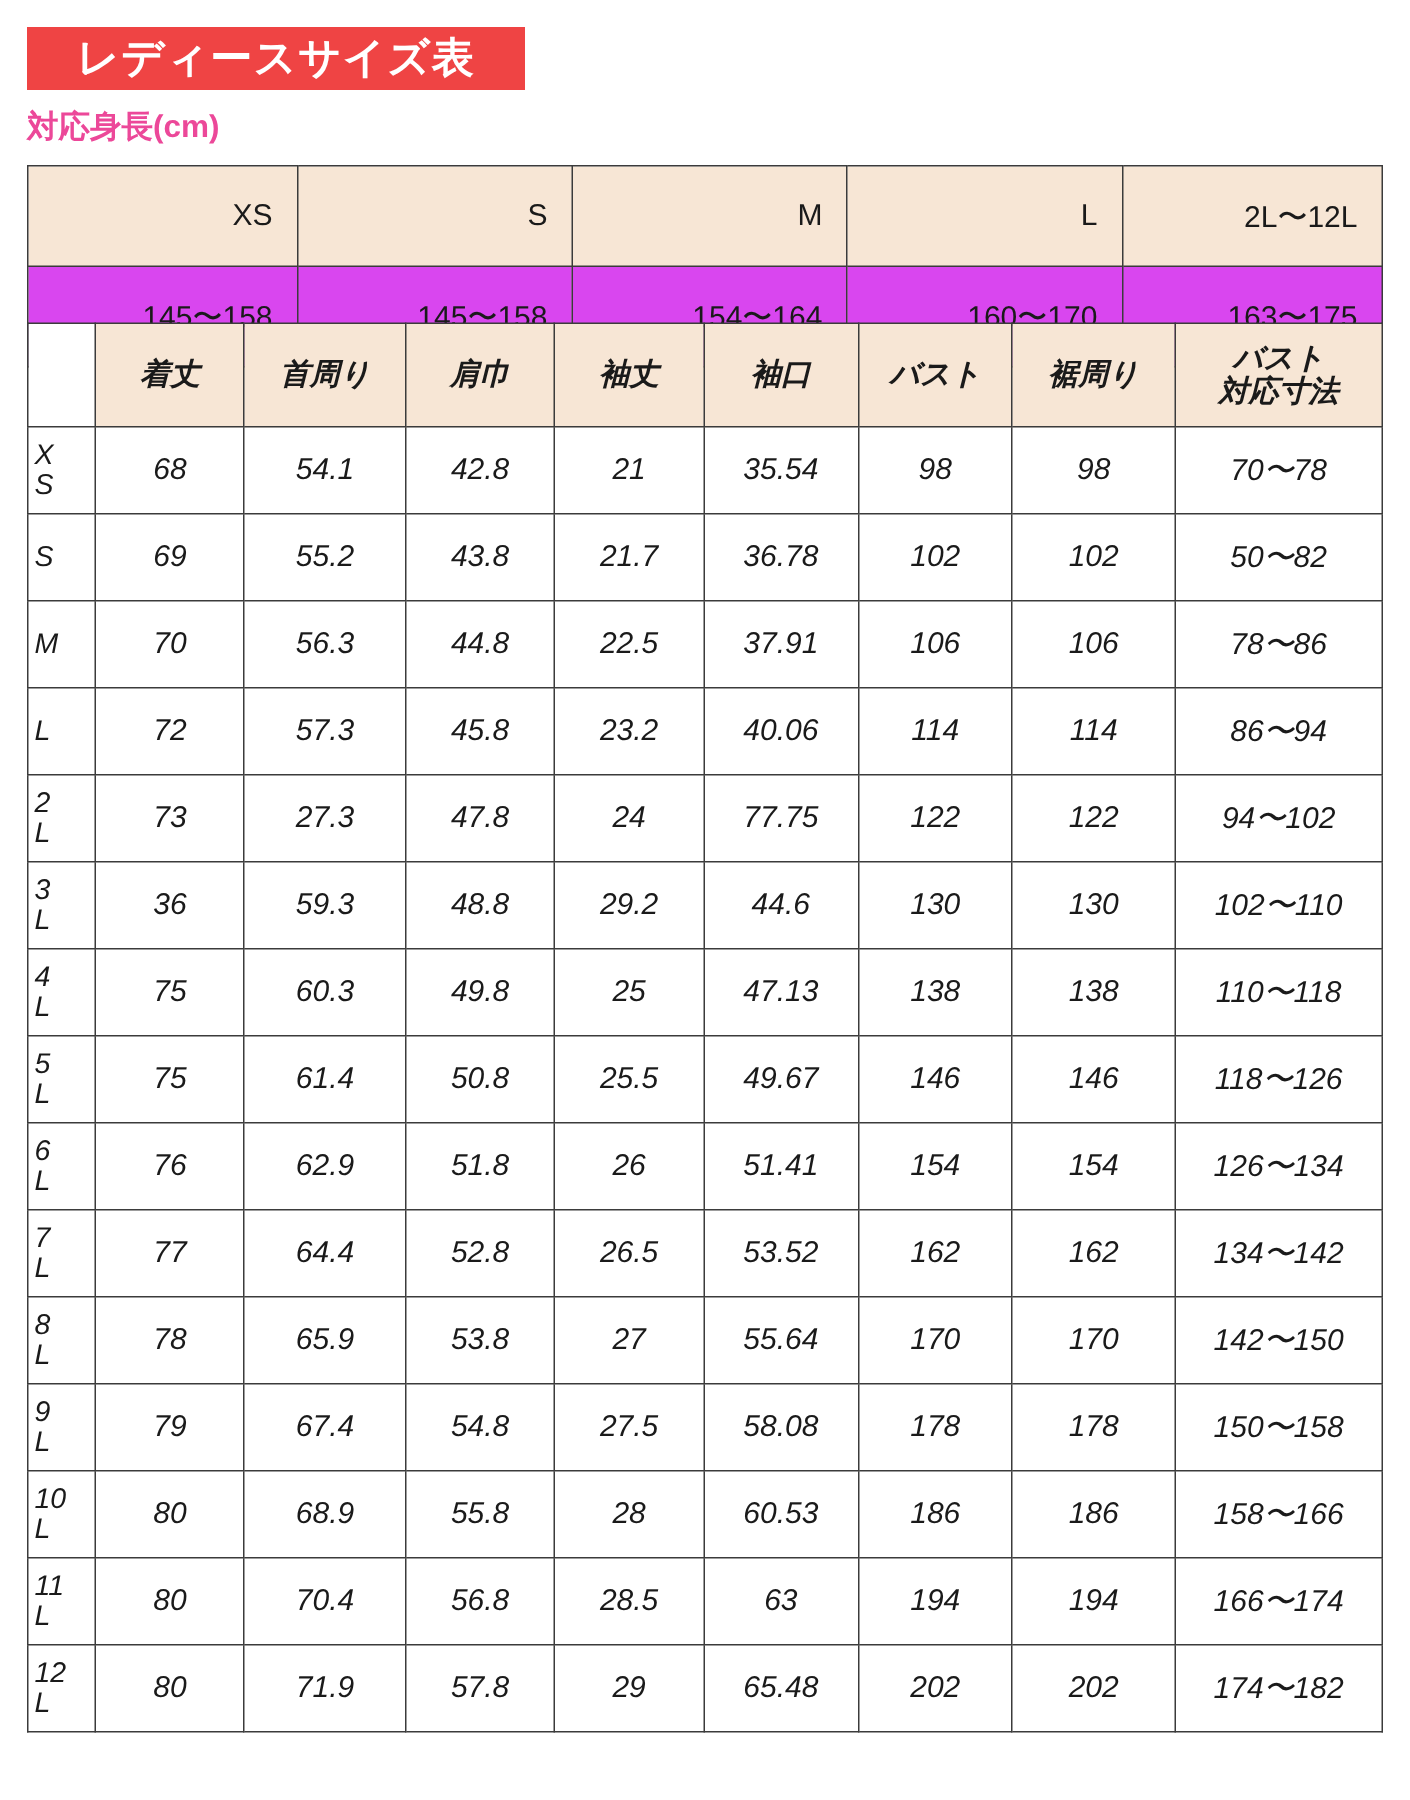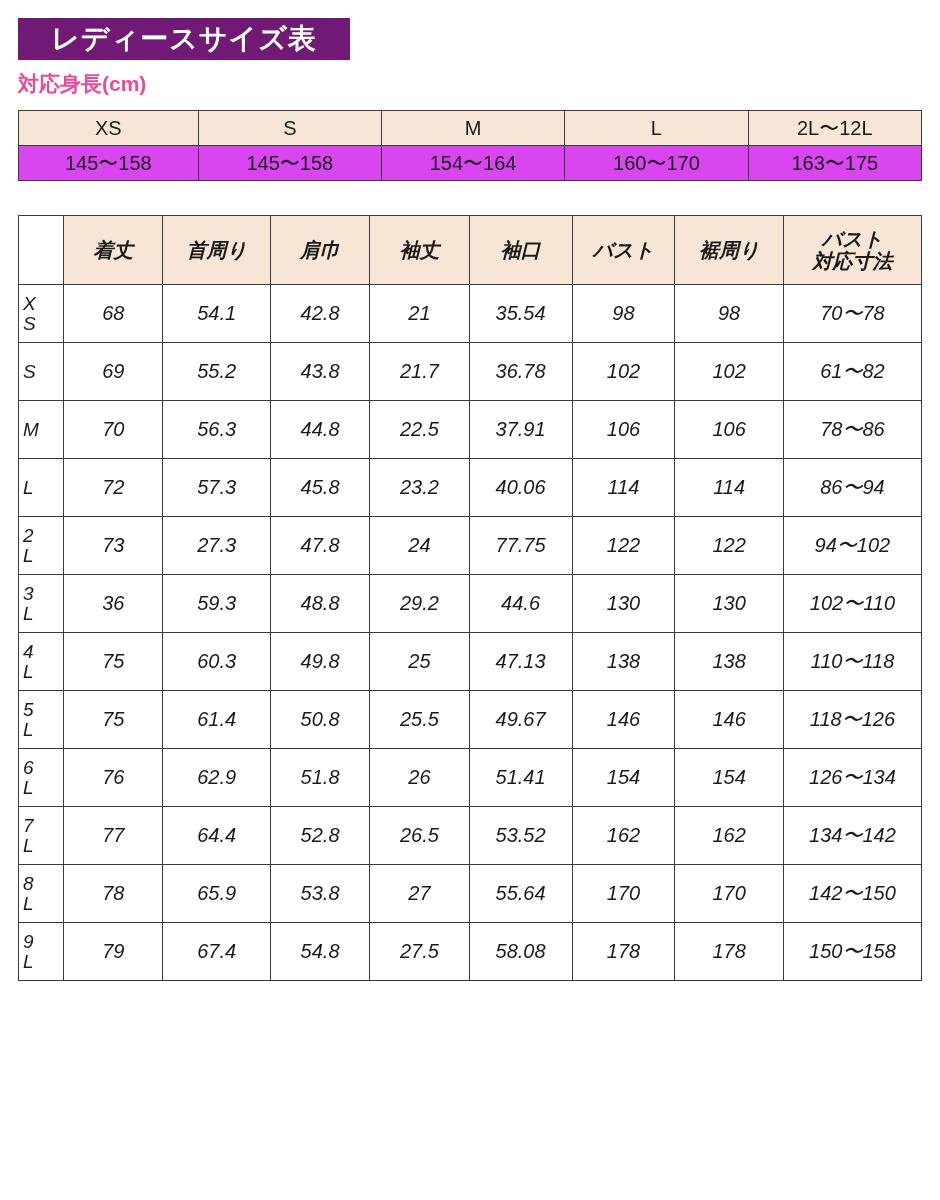--- a/index.html
+++ b/index.html
@@ -22,21 +22,21 @@
     padding: 0;
   }
 
   
   .title-banner {
     position: absolute;
     left: 18px;
     top: 18px;
     width: 332px;
     height: 42px;
-    background: #701a75;
+    background: #ef4444;
     display: flex;
     align-items: center;
     justify-content: center;
   }
   .title-banner .title-text {
     color: #ffffff;
     font-size: 28px;
     font-weight: bold;
     letter-spacing: 1px;
     line-height: 1;
@@ -59,24 +59,24 @@
     position: absolute;
     left: 18px;
     top: 110px;
     width: 904px;
     border-collapse: collapse;
     table-layout: fixed;
   }
   .height-table th,
   .height-table td {
     border: 1px solid #3b3b3b;
-    text-align: center;
+    text-align: right;
     font-size: 20px;
     height: 34px;
-    padding: 0;
+    padding: 16px;
     font-weight: normal;
     color: #1a1a1a;
   }
   .height-table th {
     background: #f7e6d5;
     font-weight: normal;
   }
   .height-table td {
     background: #d946ef;
   }
@@ -232,21 +232,21 @@
         <td class="rowhead">
             <span class="rowhead-inner">S</span>
           </td>
         <td>69</td>
         <td>55.2</td>
         <td>43.8</td>
         <td>21.7</td>
         <td>36.78</td>
         <td>102</td>
         <td>102</td>
-        <td>61〜82</td>
+        <td>50〜82</td>
       </tr>
       <tr>
         <td class="rowhead">
             <span class="rowhead-inner">M</span>
           </td>
         <td>70</td>
         <td>56.3</td>
         <td>44.8</td>
         <td>22.5</td>
         <td>37.91</td>
@@ -372,16 +372,58 @@
           </td>
         <td>79</td>
         <td>67.4</td>
         <td>54.8</td>
         <td>27.5</td>
         <td>58.08</td>
         <td>178</td>
         <td>178</td>
         <td>150〜158</td>
       </tr>
+      <tr>
+        <td class="rowhead">
+            <span class="rowhead-inner">10
+L</span>
+          </td>
+        <td>80</td>
+        <td>68.9</td>
+        <td>55.8</td>
+        <td>28</td>
+        <td>60.53</td>
+        <td>186</td>
+        <td>186</td>
+        <td>158〜166</td>
+      </tr>
+      <tr>
+        <td class="rowhead">
+            <span class="rowhead-inner">11
+L</span>
+          </td>
+        <td>80</td>
+        <td>70.4</td>
+        <td>56.8</td>
+        <td>28.5</td>
+        <td>63</td>
+        <td>194</td>
+        <td>194</td>
+        <td>166〜174</td>
+      </tr>
+      <tr>
+        <td class="rowhead">
+            <span class="rowhead-inner">12
+L</span>
+          </td>
+        <td>80</td>
+        <td>71.9</td>
+        <td>57.8</td>
+        <td>29</td>
+        <td>65.48</td>
+        <td>202</td>
+        <td>202</td>
+        <td>174〜182</td>
+      </tr>
     </tbody>
   </table>
 
 </div>
 
 </body></html>

